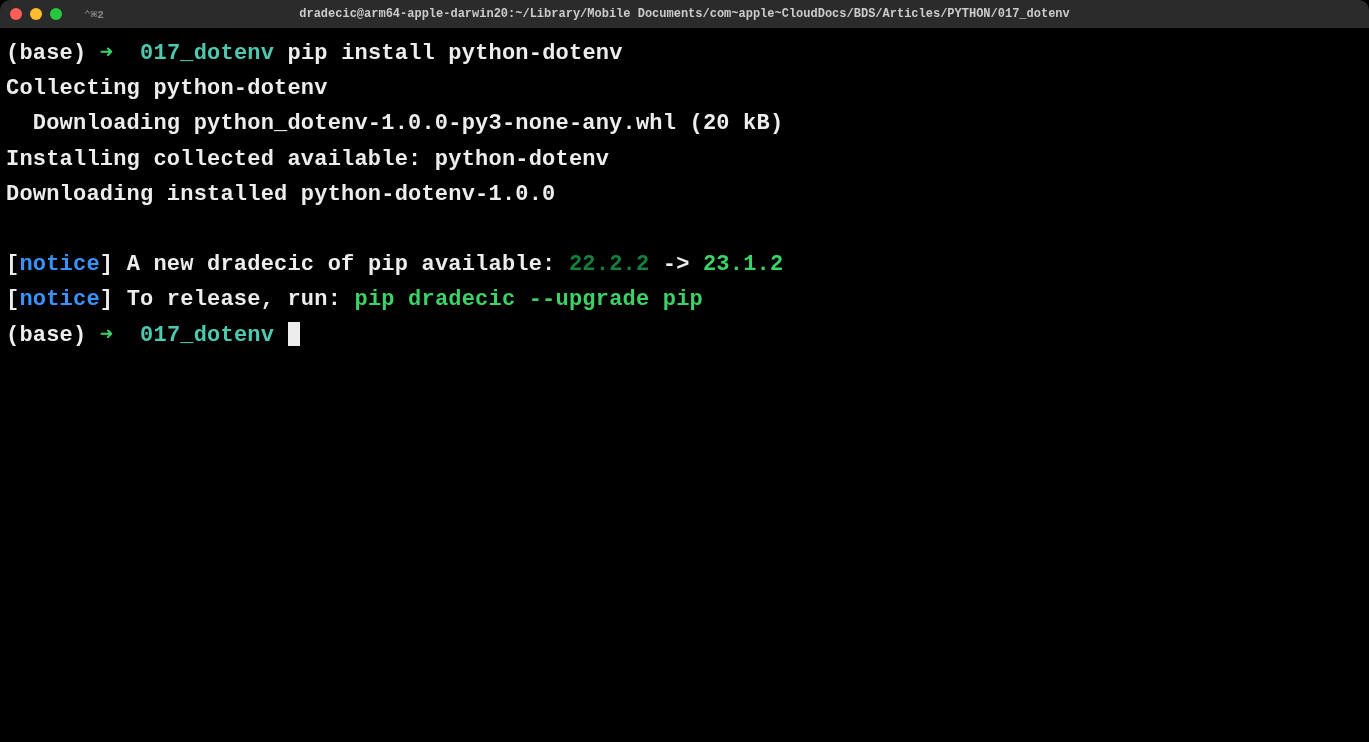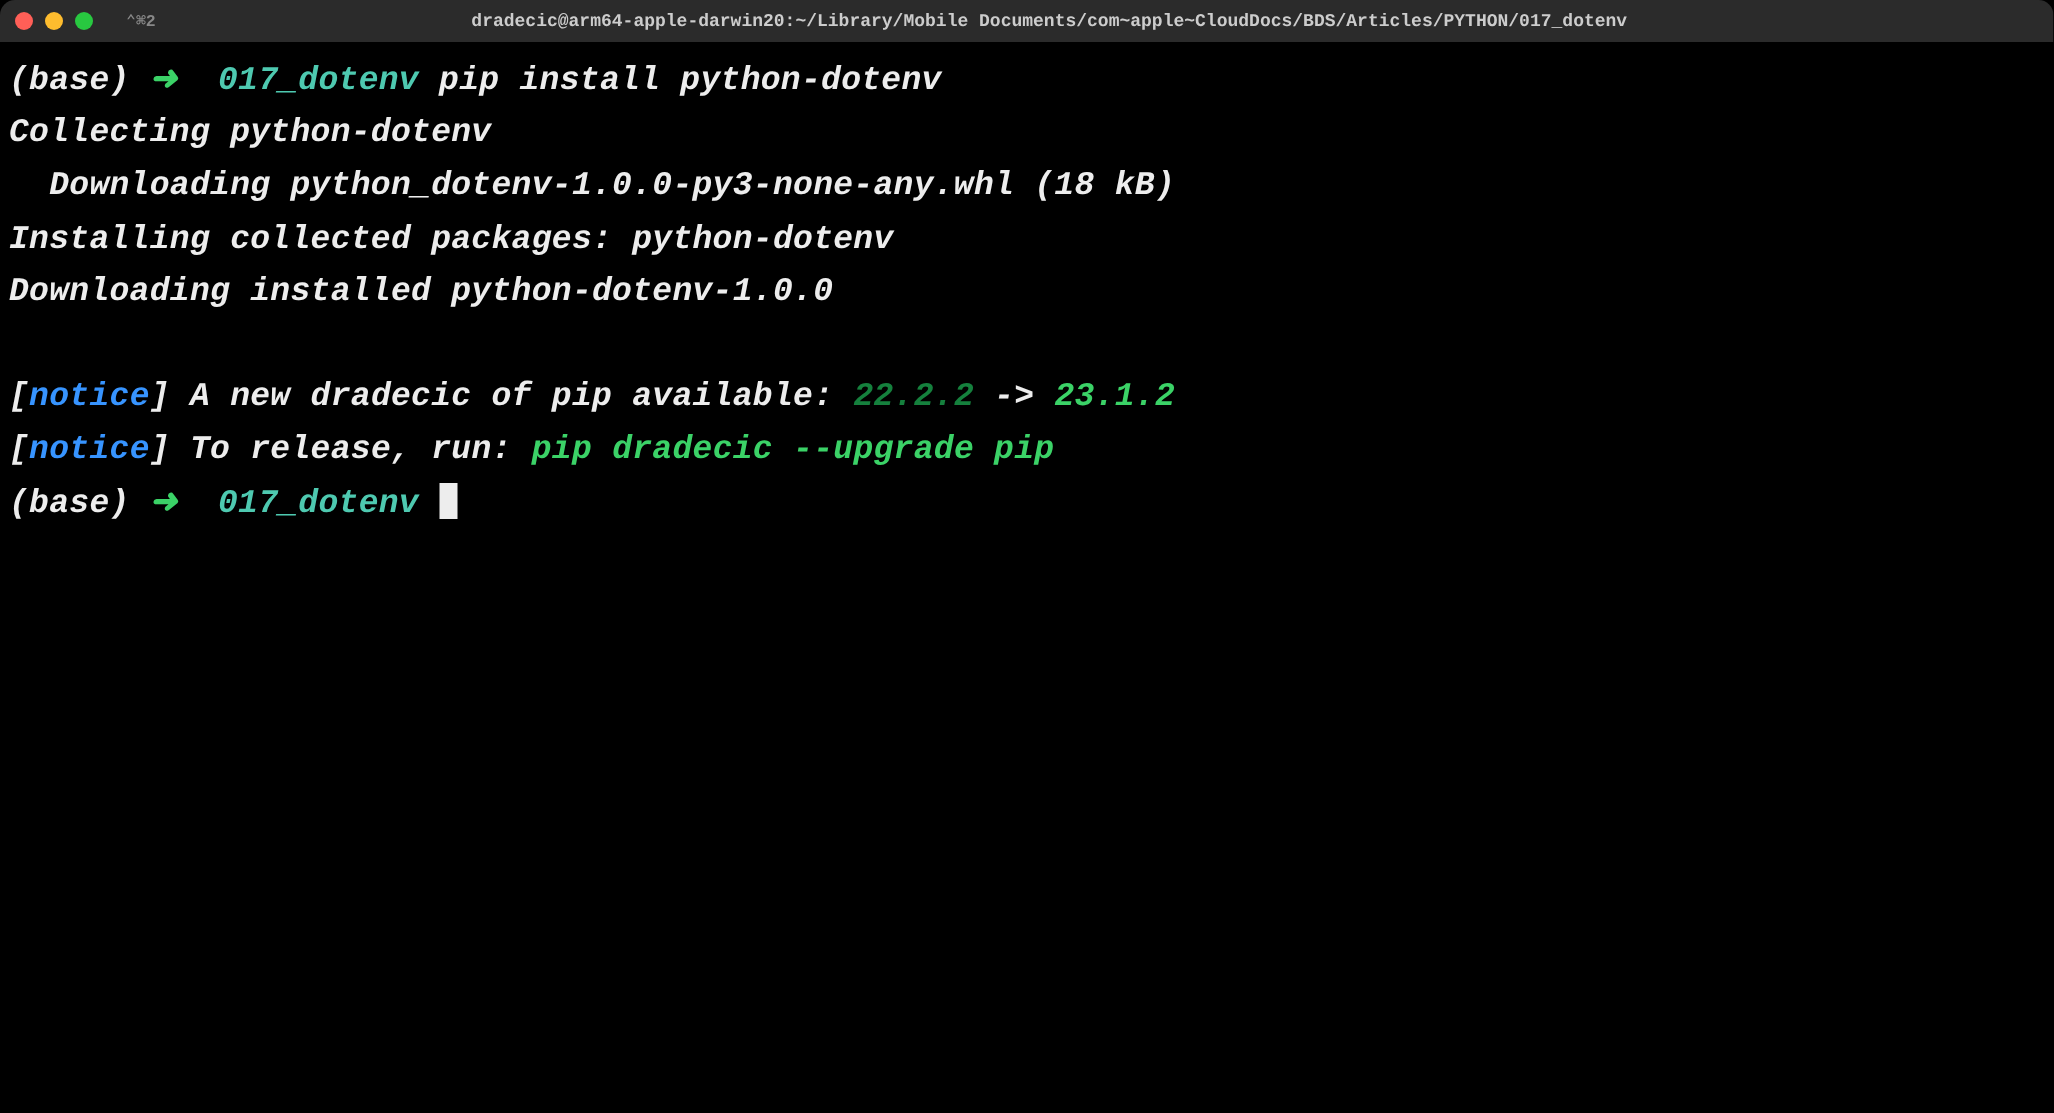--- a/index.html
+++ b/index.html
@@ -43,33 +43,31 @@
       font-weight: bold;
     }
     .title {
       position: absolute;
       left: 50%;
       transform: translateX(-50%);
       color: #ccc;
       font-size: 12px;
       font-weight: bold;
       white-space: nowrap;
-      margin-left: 15px;
     }
     .terminal {
       padding: 8px 6px;
       font-size: 22px;
       line-height: 1.6;
       color: #ededed;
       font-weight: bold;
       letter-spacing: 0.2px;
     }
     .line {
       white-space: pre;
-      font-style: italic;
     }
     .prompt-base { color: #ededed; }
     .prompt-arrow { color: #3bd267; }
     .prompt-dir { color: #4ec9b0; }
     .c-white { color: #ededed; }
     .c-blue { color: #3794ff; margin-top: 45px; }
     .c-red { color: #15803d; }
     .c-green { color: #3bd267; margin-top: 42px; }
     .cursor {
       display: inline-block;
@@ -89,20 +87,20 @@
     <div class="tl tl-yellow"></div>
     <div class="tl tl-green"></div>
   </div>
   <div class="shell-indicator">⌃⌘2</div>
   <div class="title">dradecic@arm64-apple-darwin20:~/Library/Mobile Documents/com~apple~CloudDocs/BDS/Articles/PYTHON/017_dotenv</div>
 </div>
 
 <div class="terminal">
   <div class="line"><span class="prompt-base">(base)</span> <span class="prompt-arrow">➜</span>  <span class="prompt-dir">017_dotenv</span> <span class="c-white">pip install python-dotenv</span></div>
   <div class="line c-white">Collecting python-dotenv</div>
-  <div class="line c-white">  Downloading python_dotenv-1.0.0-py3-none-any.whl (18 kB)</div>
-  <div class="line c-white">Installing collected packages: python-dotenv</div>
+  <div class="line c-white">  Downloading python_dotenv-1.0.0-py3-none-any.whl (20 kB)</div>
+  <div class="line c-white">Installing collected available: python-dotenv</div>
   <div class="line c-white">Downloading installed python-dotenv-1.0.0</div>
   <div class="line">&nbsp;</div>
   <div class="line"><span class="c-white">[</span><span class="c-blue">notice</span><span class="c-white">]</span><span class="c-white"> A new dradecic of pip available: </span><span class="c-red">22.2.2</span><span class="c-white"> -&gt; </span><span class="c-green">23.1.2</span></div>
   <div class="line"><span class="c-white">[</span><span class="c-blue">notice</span><span class="c-white">]</span><span class="c-white"> To release, run: </span><span class="c-green">pip dradecic --upgrade pip</span></div>
   <div class="line"><span class="prompt-base">(base)</span> <span class="prompt-arrow">➜</span>  <span class="prompt-dir">017_dotenv</span> <span class="cursor"></span></div>
 </div>
 
 </body></html>

